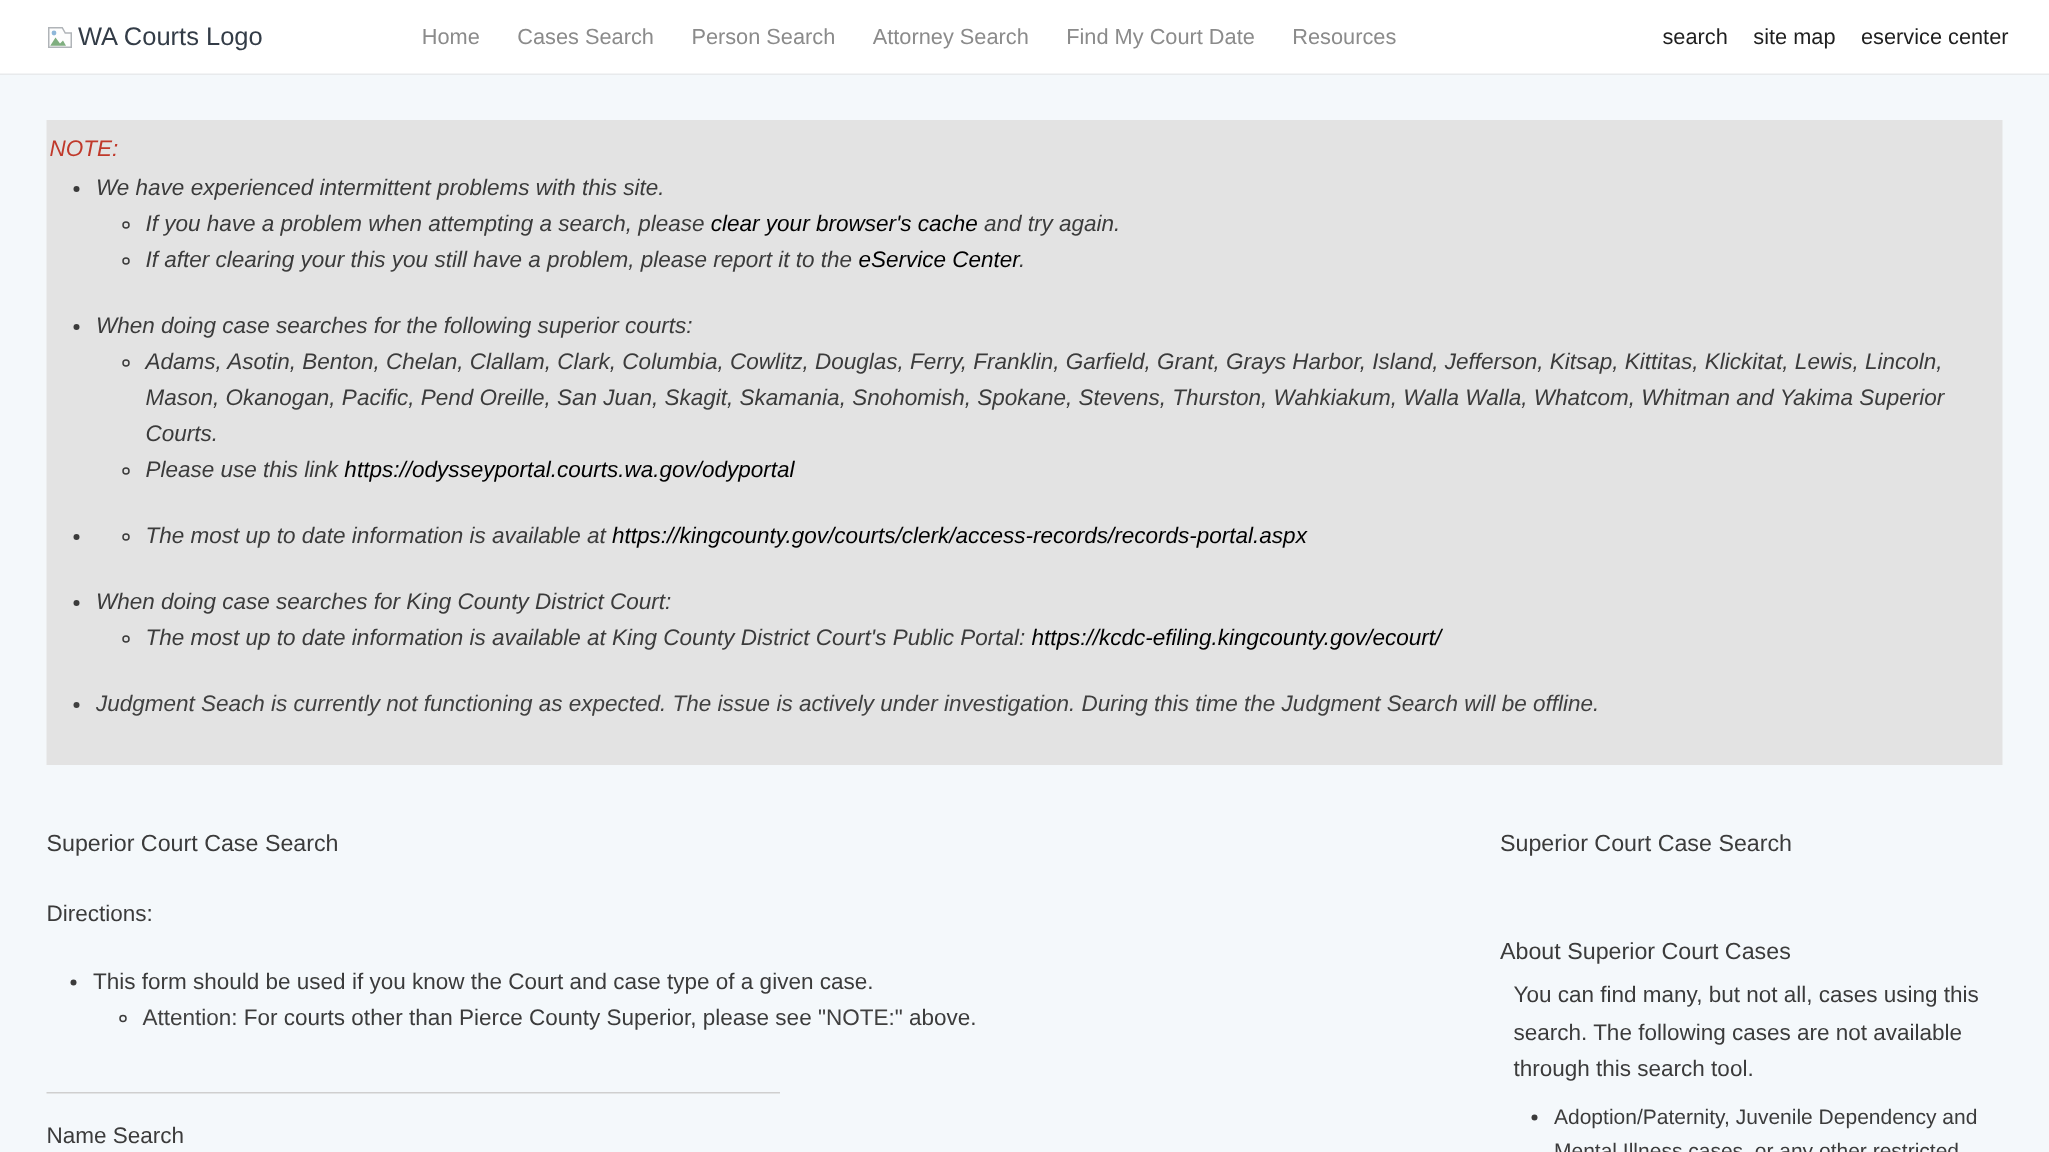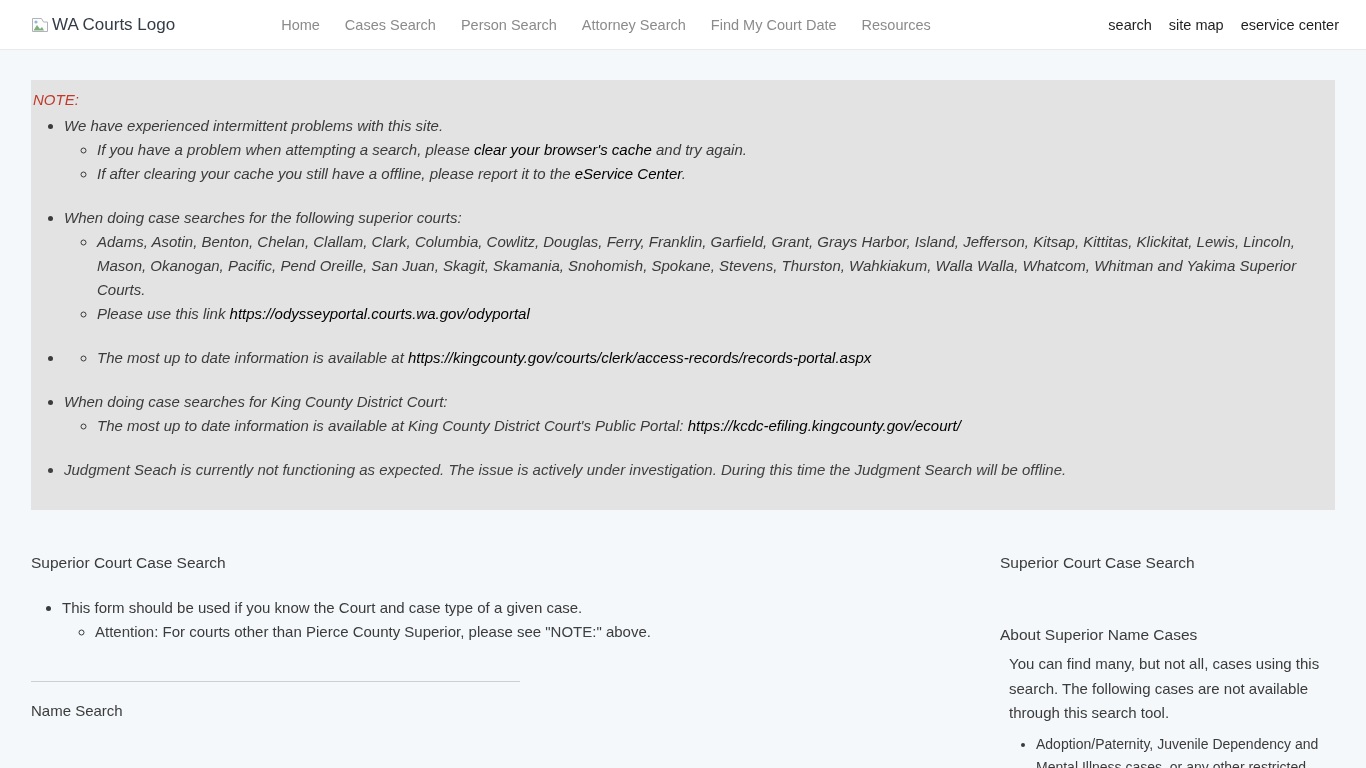--- a/index.html
+++ b/index.html
@@ -137,21 +137,21 @@
   </nav>
 </header>
 
 <section class="note-box">
   <div class="note-title">NOTE:</div>
   <ul class="l1">
     <li>
       <span>We have experienced intermittent problems with this site.</span>
       <ul class="l2">
         <li><span>If you have a problem when attempting a search, please </span><a class="inline-link">clear your browser's cache</a><span> and try again.</span></li>
-        <li><span>If after clearing your cache you still have a offline, please report it to the </span><a class="inline-link">eService Center</a><span>.</span></li>
+        <li><span>If after clearing your this you still have a problem, please report it to the </span><a class="inline-link">eService Center</a><span>.</span></li>
       </ul>
     </li>
     <li>
       <span>When doing case searches for the following superior courts:</span>
       <ul class="l2">
         <li>Adams, Asotin, Benton, Chelan, Clallam, Clark, Columbia, Cowlitz, Douglas, Ferry, Franklin, Garfield, Grant, Grays Harbor, Island, Jefferson, Kitsap, Kittitas, Klickitat, Lewis, Lincoln, Mason, Okanogan, Pacific, Pend Oreille, San Juan, Skagit, Skamania, Snohomish, Spokane, Stevens, Thurston, Wahkiakum, Walla Walla, Whatcom, Whitman and Yakima Superior Courts.</li>
         <li><span>Please use this link </span><a class="inline-link">https://odysseyportal.courts.wa.gov/odyportal</a></li>
       </ul>
     </li>
     <li>
@@ -166,37 +166,38 @@
       </ul>
     </li>
     <li class="red-text">Judgment Seach is currently not functioning as expected. The issue is actively under investigation. During this time the Judgment Search will be offline.</li>
   </ul>
 </section>
 
 <div class="content">
 
   <div class="left-col">
     <h2 class="section-title">Superior Court Case Search</h2>
+    <p class="directions-label">Directions:</p>
     <ul class="l1">
       <li>
         <span>This form should be used if you know the Court and case type of a given case.</span>
         <ul class="l2">
           <li><span class="red-text">Attention:</span><span> For courts other than Pierce County Superior, please see </span><span class="red-text">"NOTE:"</span><span> above.</span></li>
         </ul>
       </li>
     </ul>
     <hr class="form-divider">
     <div class="form-area">
       <div class="form-section-label">Name Search</div>
 
     </div>
   </div>
 
   <aside class="right-col">
     <h2 class="section-title">Superior Court Case Search</h2>
-    <h3 class="about-heading">About Superior Name Cases</h3>
+    <h3 class="about-heading">About Superior Court Cases</h3>
     <p class="about-text">You can find many, but not all, cases using this search. The following cases are not available through this search tool.</p>
     <ul class="about-list">
       <li>Adoption/Paternity, Juvenile Dependency and Mental Illness cases, or any other restricted cases.</li>
     </ul>
   </aside>
 
 </div>
 
 </body></html>

